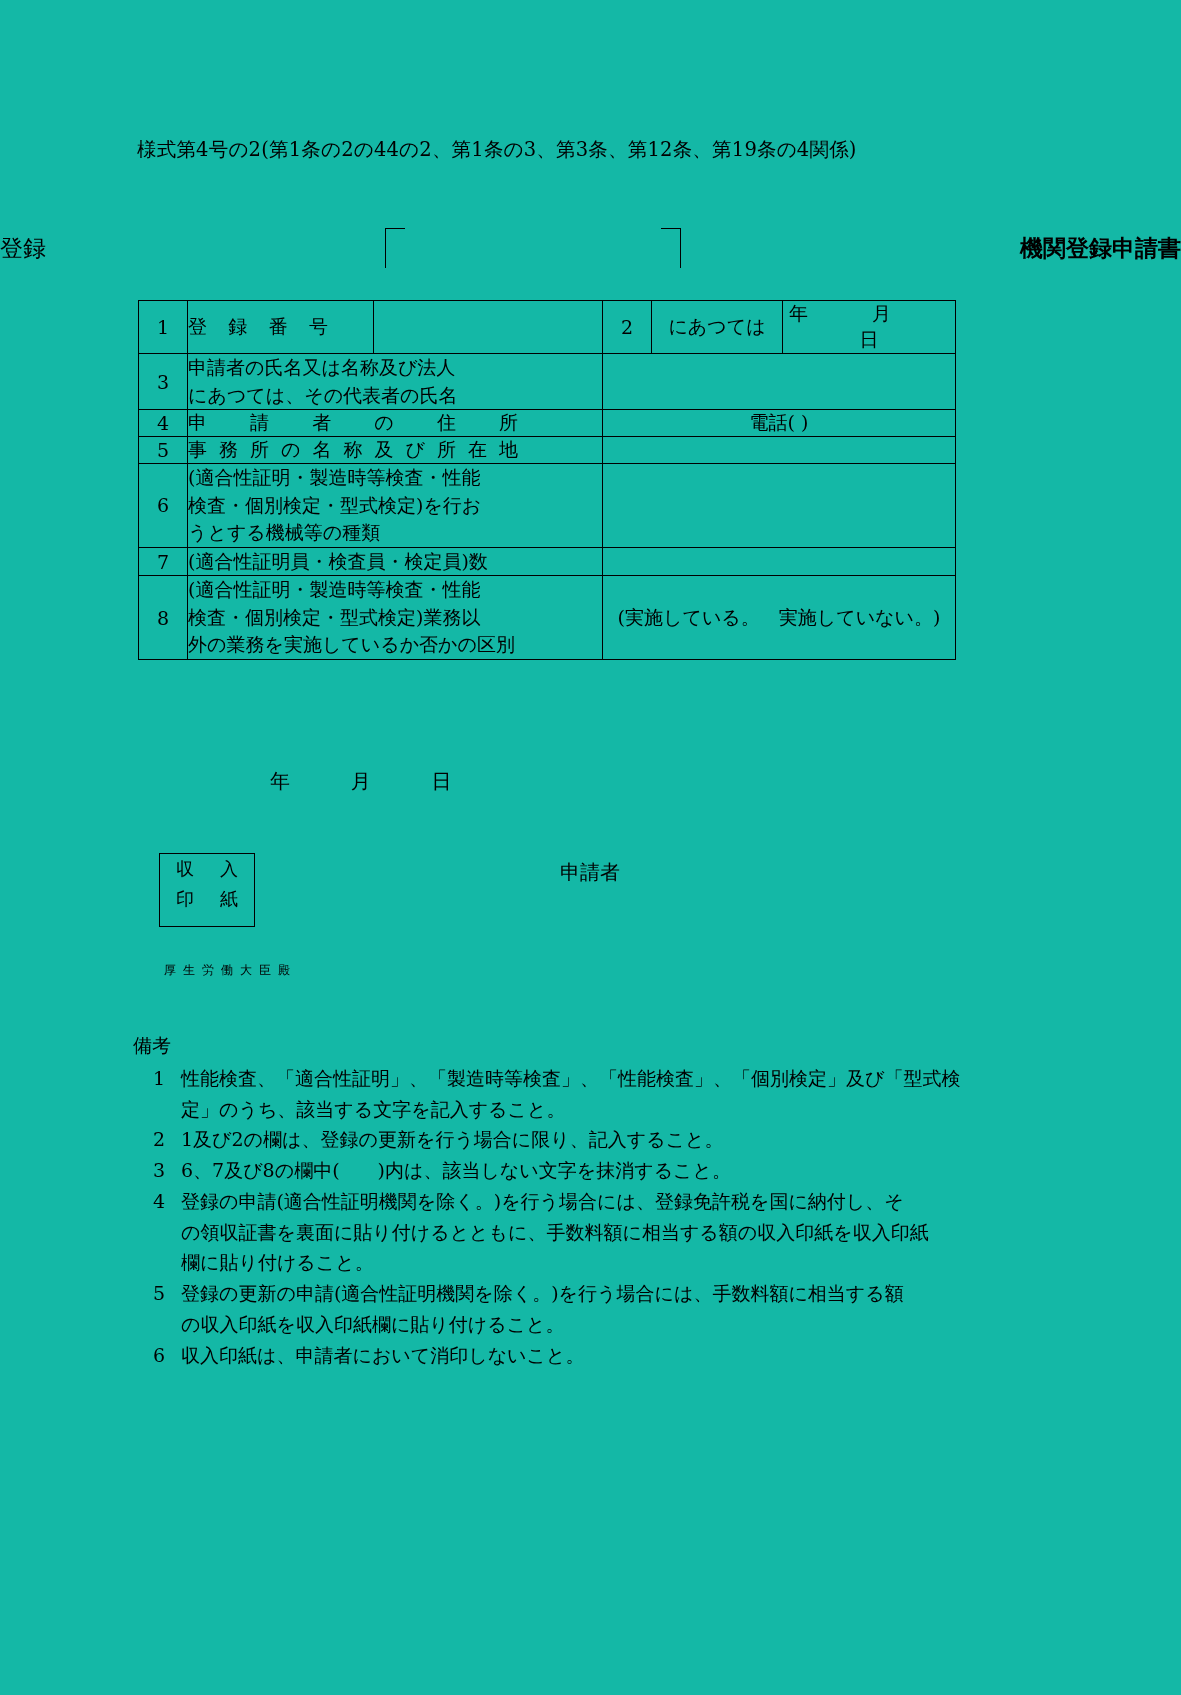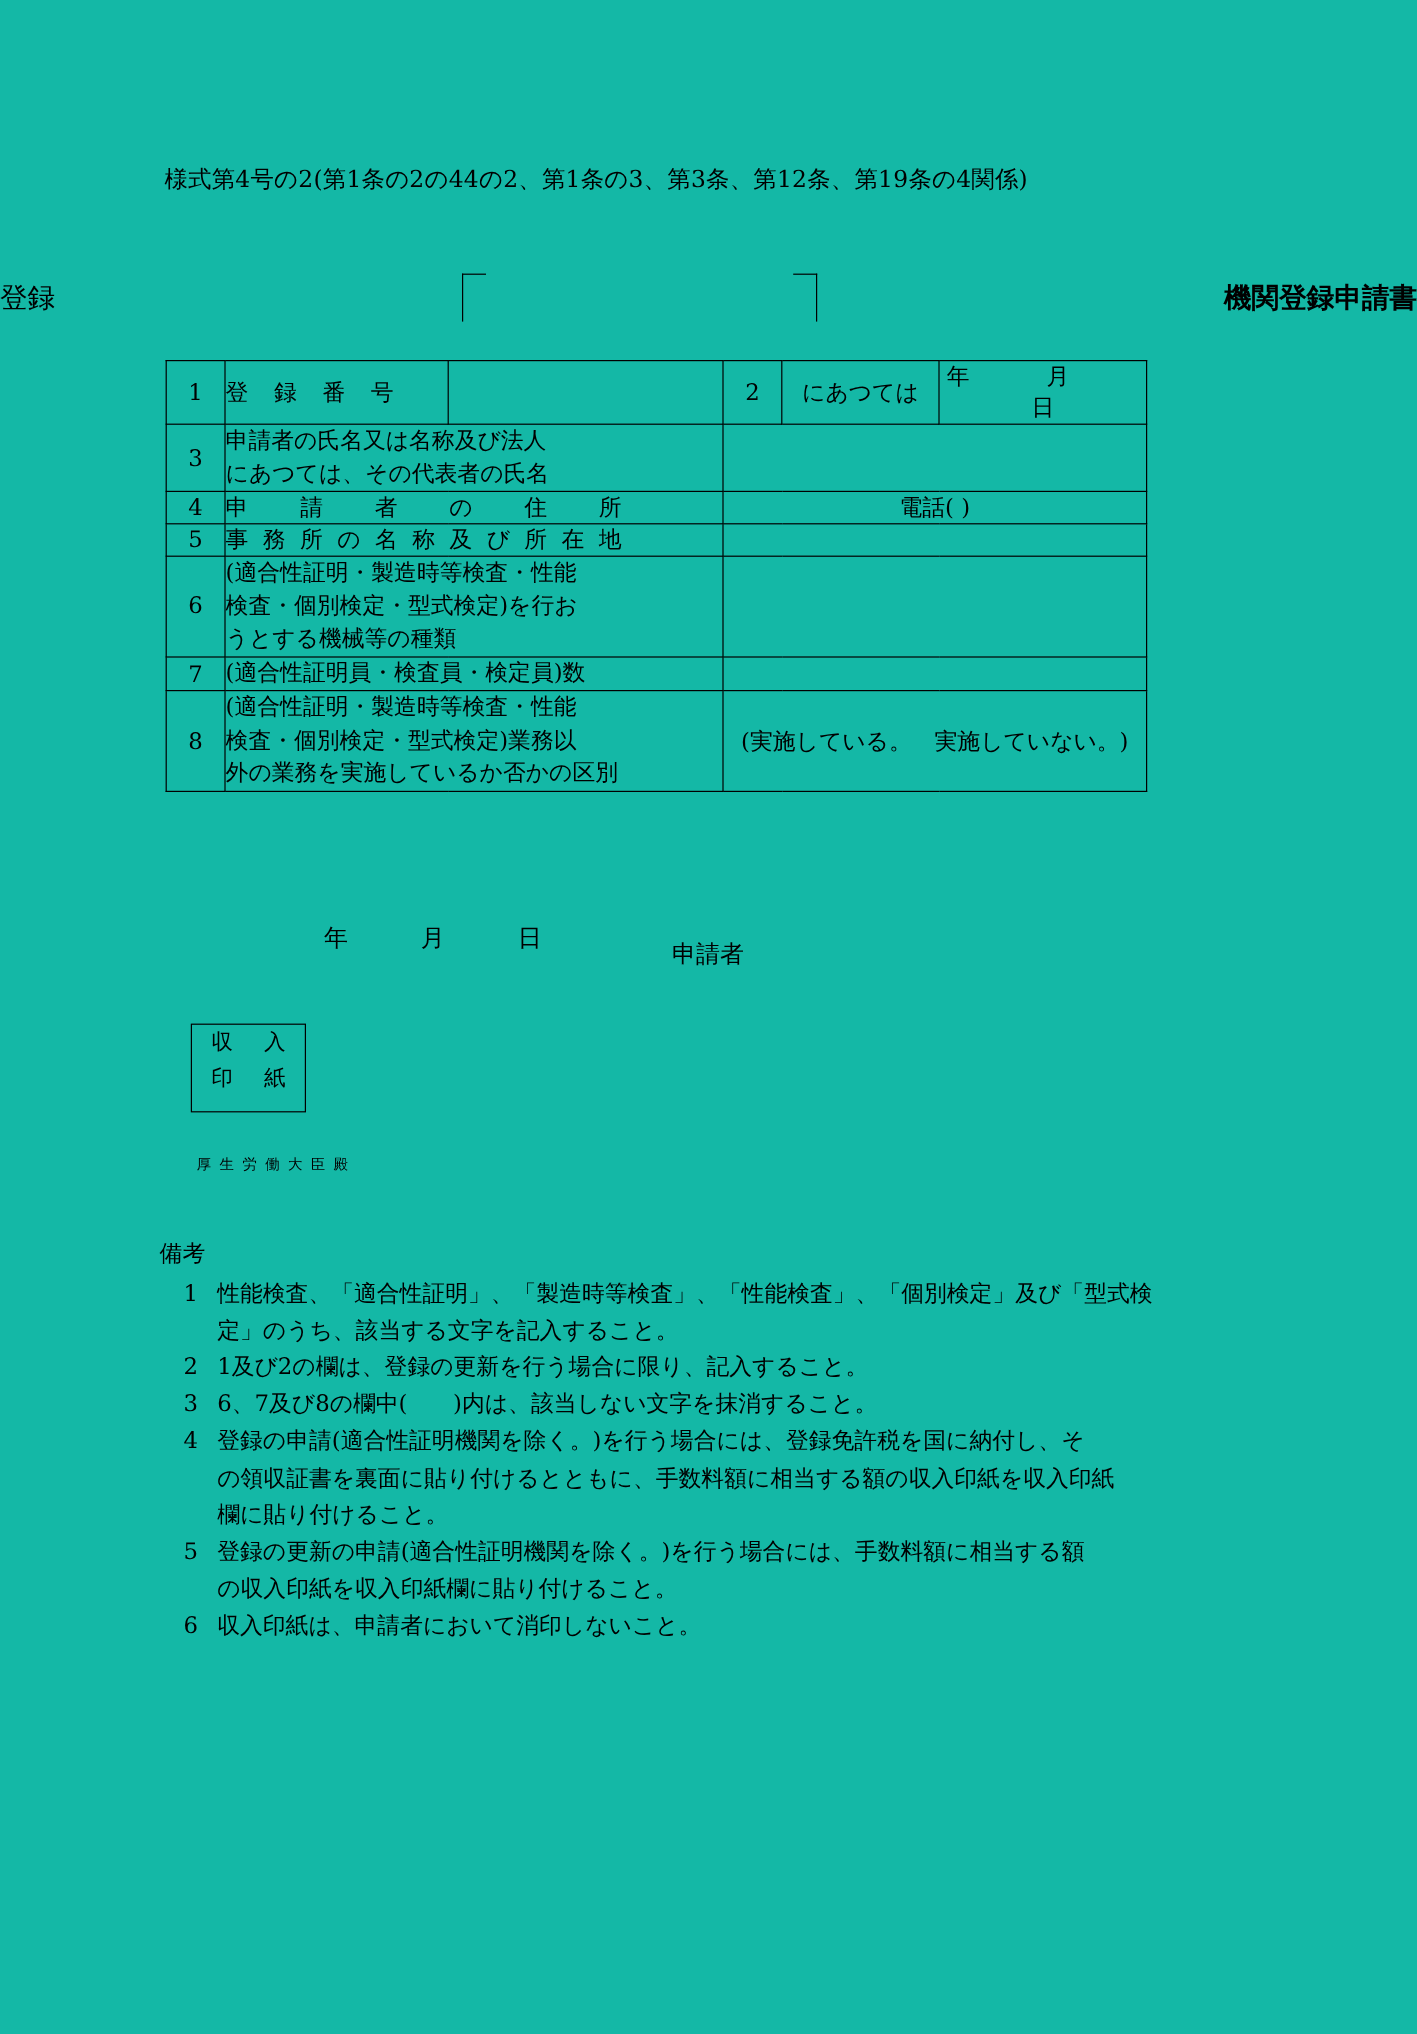--- a/index.html
+++ b/index.html
@@ -132,21 +132,21 @@
     top: 768px;
     font-size: 20px;
     white-space: nowrap;
   }
   .date-line .gap { display: inline-block; width: 48px; }
 
   
   .applicant {
     position: absolute;
     left: 560px;
-    top: 782px;
+    top: 859px;
     font-size: 20px;
     white-space: nowrap;
   }
 
   
   .stamp-box {
     position: absolute;
     left: 159px;
     top: 853px;
     width: 96px;

